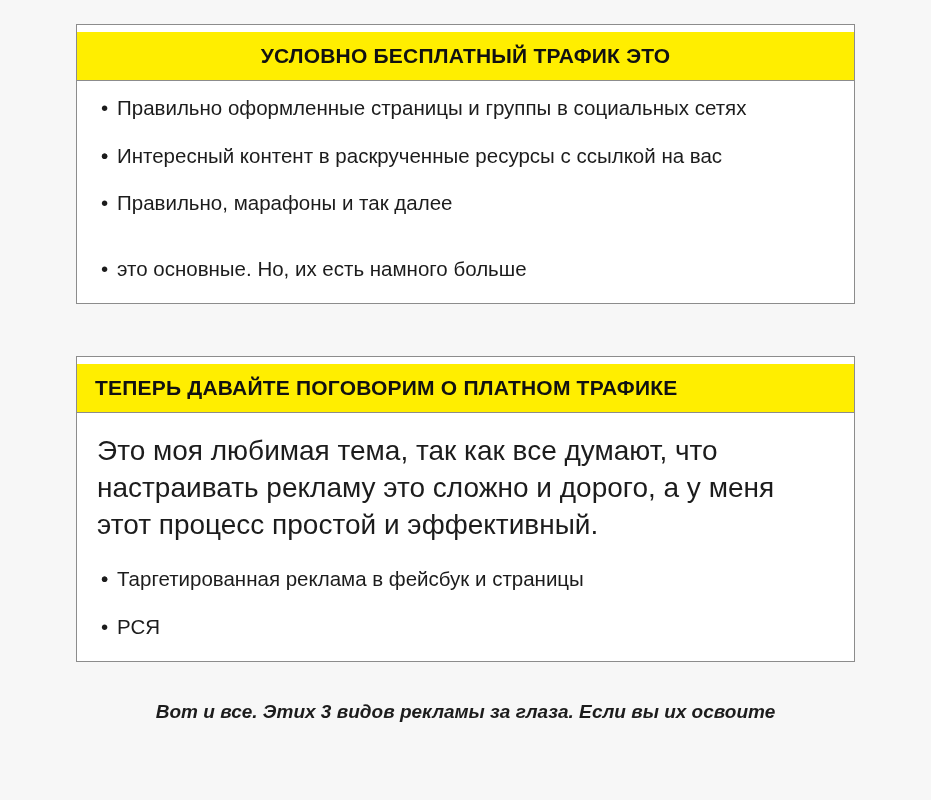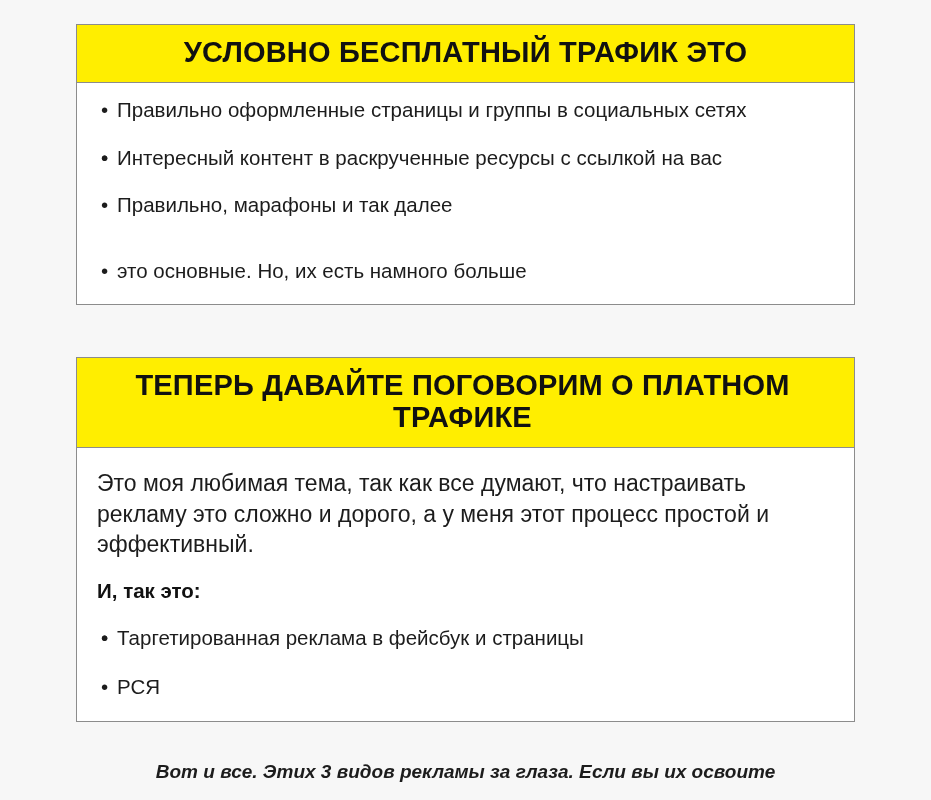--- a/index.html
+++ b/index.html
@@ -26,29 +26,30 @@
     border: 1px solid #8c8c8c;
     background: #ffffff;
     box-sizing: border-box;
   }
 
   .card-header {
     background: #ffee00;
     border-bottom: 1px solid #8c8c8c;
     text-align: center;
     font-weight: bold;
-    font-size: 29px;
+    font-size: 21px;
     letter-spacing: 0.2px;
     color: #111111;
     padding: 12px 10px 13px 10px;
     line-height: 1.1;
+    margin-top: 7px;
   }
   .card-header.left {
-    text-align: center;
-    padding-left: 4px;
+    text-align: left;
+    padding-left: 18px;
   }
 
   .card-body {
     padding: 14px 20px 18px 20px;
   }
 
   ul.bullets {
     list-style: none;
     margin: 0;
     padding: 0;
@@ -70,21 +71,21 @@
     top: 0;
     font-size: 20.5px;
     line-height: 1.3;
   }
   .li-extra {
     display: block;
     margin-top: 39px;
   }
 
   .para {
-    font-size: 23px;
+    font-size: 28px;
     line-height: 1.32;
     color: #1c1c1c;
     margin: 4px 0 0 0;
   }
   .subhead {
     font-size: 20.5px;
     font-weight: bold;
     color: #111111;
     margin: 20px 0 14px 0;
   }
@@ -142,21 +143,20 @@
       </ul>
     </div>
   </div>
 
   <div class="gap"></div>
 
   <div class="card card-two">
     <div class="card-header left">ТЕПЕРЬ ДАВАЙТЕ ПОГОВОРИМ О ПЛАТНОМ ТРАФИКЕ</div>
     <div class="card-body">
       <p class="para">Это моя любимая тема, так как все думают, что настраивать рекламу это сложно и дорого, а у меня этот процесс простой и эффективный.</p>
-      <p class="subhead">И, так это:</p>
       <ul class="bullets">
         <li>
           <span class="dot">•</span>
         </li>
         <li>
           <span class="dot">•</span>
           <span>Таргетированная реклама в фейсбук и страницы</span>
         </li>
         <li>
           <span class="dot">•</span>

